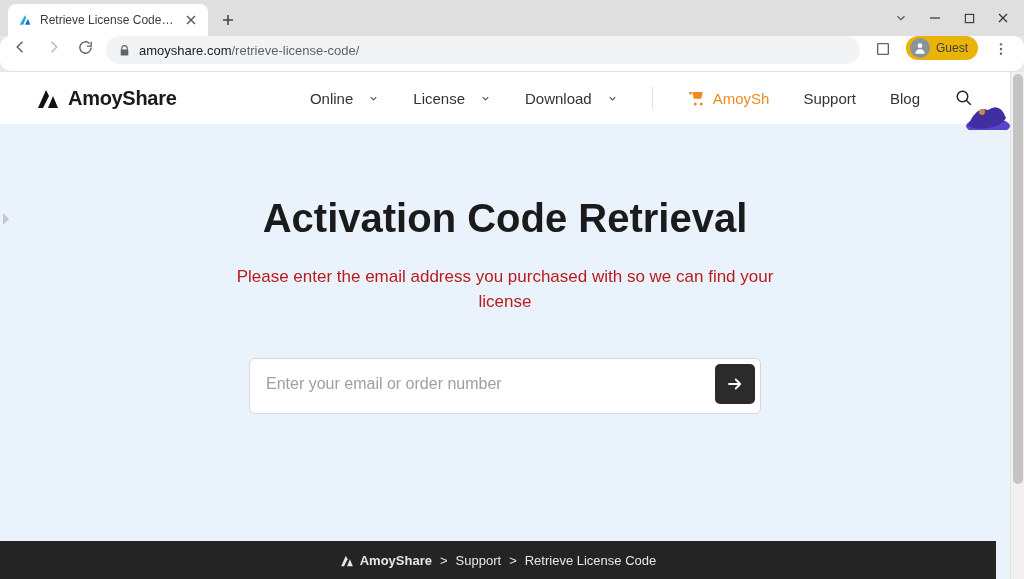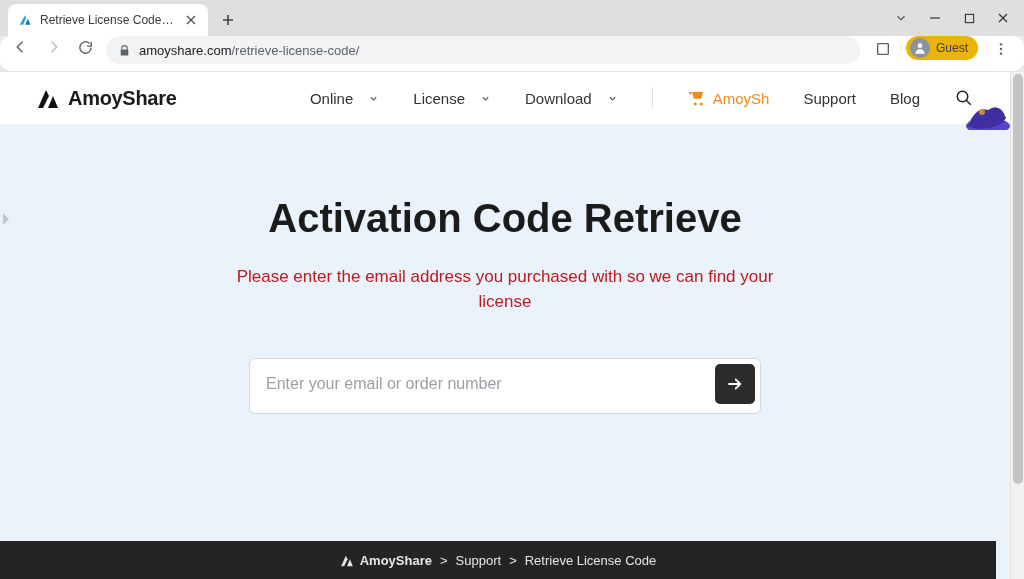--- a/index.html
+++ b/index.html
@@ -219,21 +219,21 @@
         <div class="decor">
           <svg width="72" height="30" viewBox="0 0 72 30">
             <ellipse cx="50" cy="26" rx="22" ry="8" fill="#5744c9"></ellipse>
             <path fill="#3f2fa0" d="M30 26 Q38 6 50 10 Q62 2 68 18 Q64 26 50 28 Q38 30 30 26Z"></path>
             <circle cx="44" cy="12" r="3" fill="#c78b44"></circle>
           </svg>
         </div>
       </div>
 
       <div class="hero">
-        <h1>Activation Code Retrieve</h1>
+        <h1>Activation Code Retrieval</h1>
         <p class="lead">Please enter the email address you purchased with so we can find your license</p>
         <div class="search-row">
           <input type="text" placeholder="Enter your email or order number" style="">
           <div class="go-btn">
             <span>
               <svg width="18" height="18" viewBox="0 0 24 24">
                   <path fill="none" stroke="#fff" stroke-width="2.4" stroke-linecap="round" stroke-linejoin="round" d="M4 12h15M13 6l6 6-6 6"></path>
                 </svg>
             </span>
           </div>

